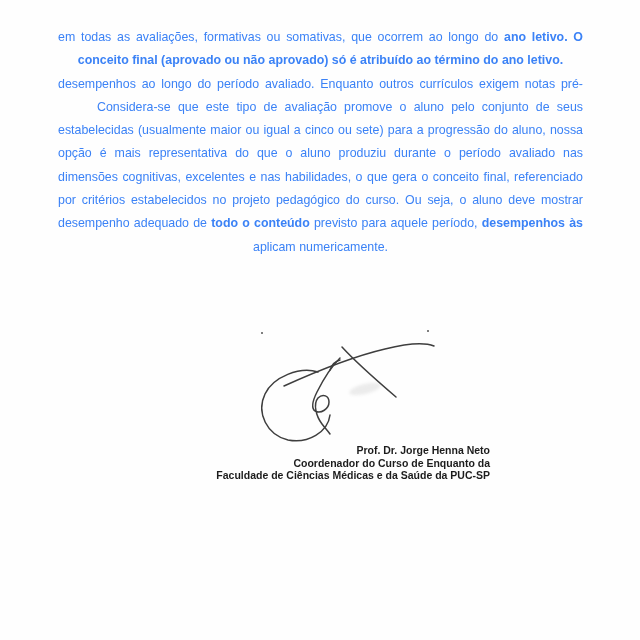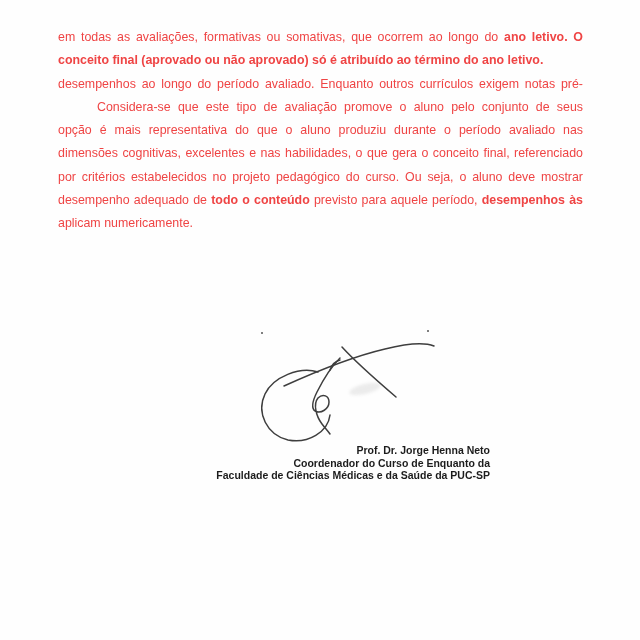--- a/index.html
+++ b/index.html
@@ -15,26 +15,26 @@
     overflow: hidden;
     font-family: "Liberation Sans", sans-serif;
   }
   .body-text {
     position: absolute;
     top: 26px;
     left: 58px;
     width: 525px;
     font-size: 12.4px;
     line-height: 23.3px;
-    color: #ef4444;
+    color: #3b82f6;
     -webkit-font-smoothing: antialiased;
   }
   .line {
     white-space: normal;
-    text-align: left;
+    text-align: center;
   }
   .line.just {
     text-align: justify;
     text-align-last: justify;
     text-justify: inter-word;
   }
   .line.ind {
     padding-left: 39px;
   }
   .b { font-weight: bold; }
@@ -62,20 +62,21 @@
 </head>
 <body>
 
 <div class="page">
 
   <div class="body-text">
       <div class="line just"><span>em todas as avaliações, formativas ou somativas, que ocorrem ao longo do </span><span class="b">ano letivo. O</span></div>
       <div class="line"><span class="b">conceito final (aprovado ou não aprovado) só é atribuído ao término do ano letivo.</span></div>
       <div class="line just"><span>desempenhos ao longo do período avaliado. Enquanto outros currículos exigem notas pré-</span></div>
       <div class="line just ind"><span>Considera-se que este tipo de avaliação promove o aluno pelo conjunto de seus</span></div>
+      <div class="line just"><span>estabelecidas (usualmente maior ou igual a cinco ou sete) para a progressão do aluno, nossa</span></div>
       <div class="line just"><span>opção é mais representativa do que o aluno produziu durante o período avaliado nas</span></div>
       <div class="line just"><span>dimensões cognitivas, excelentes e nas habilidades, o que gera o conceito final, referenciado</span></div>
       <div class="line just"><span>por critérios estabelecidos no projeto pedagógico do curso. Ou seja, o aluno deve mostrar</span></div>
       <div class="line just"><span>desempenho adequado de </span><span class="b">todo o conteúdo</span><span> previsto para aquele período, </span><span class="b">desempenhos às</span></div>
       <div class="line"><span>aplicam numericamente.</span></div>
     </div>
 
   <div class="signature-wrap">
     <svg width="640" height="640" viewBox="0 0 640 640" xmlns="http://www.w3.org/2000/svg">
       <defs>

